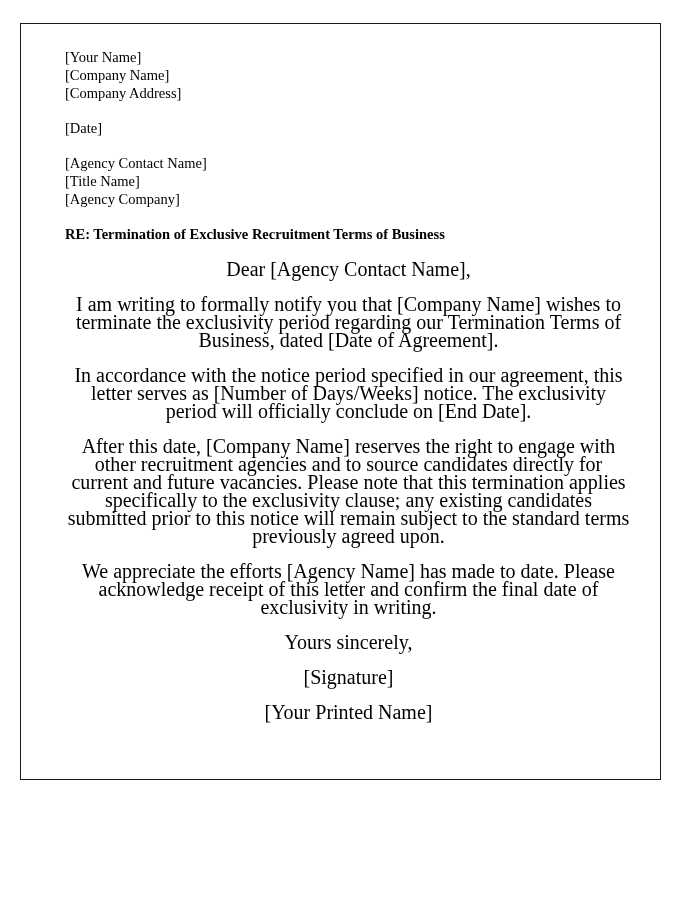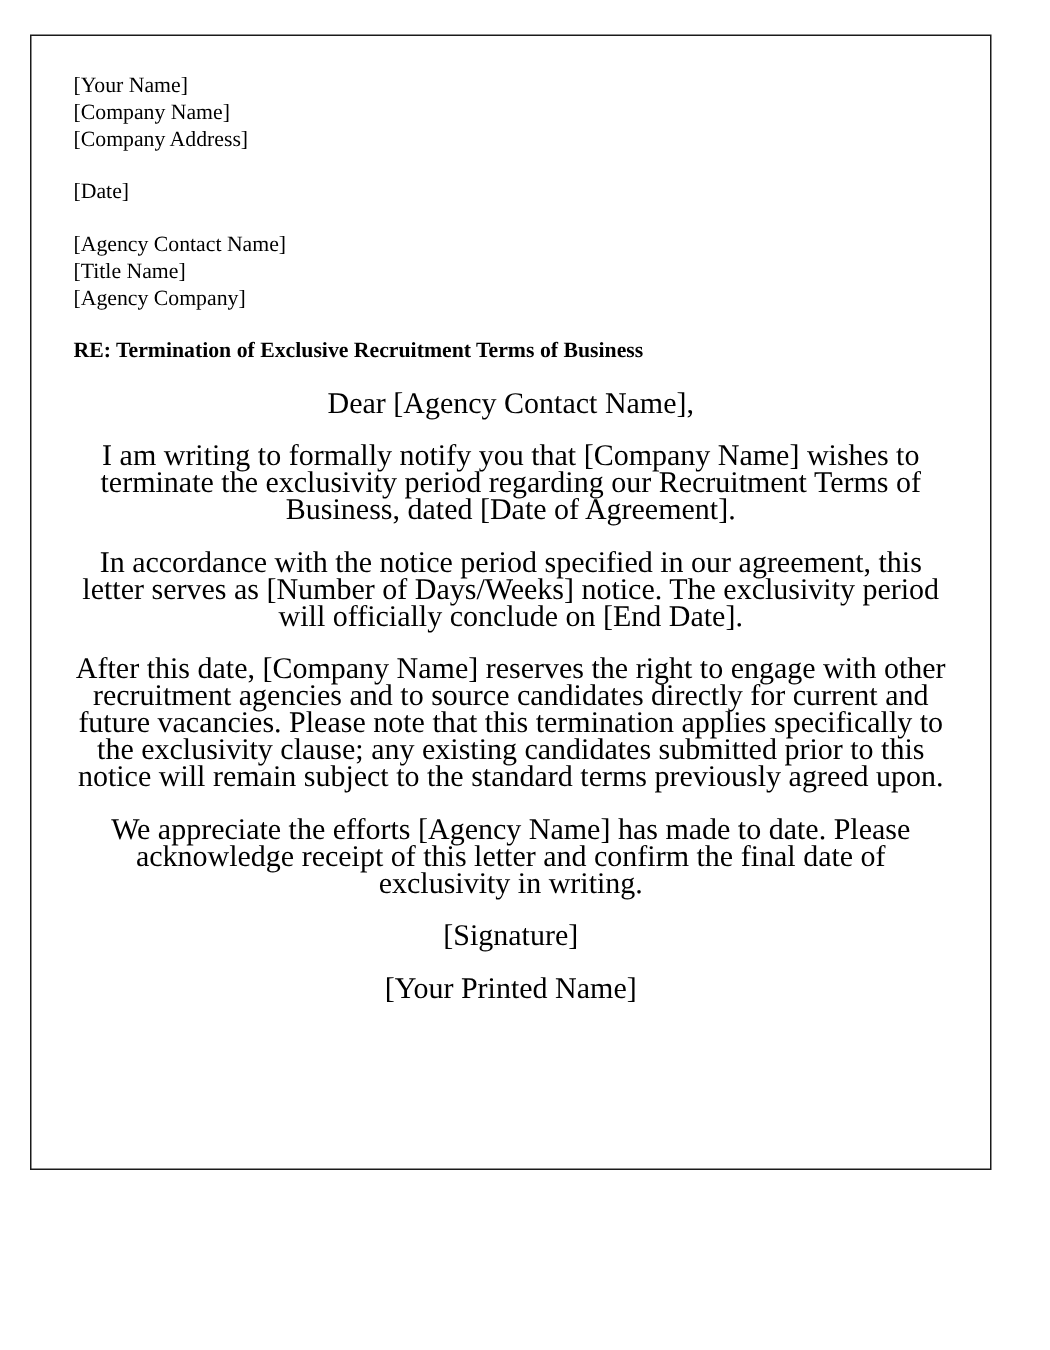--- a/index.html
+++ b/index.html
@@ -17,20 +17,21 @@
   .page {
     position: absolute;
     left: 20px;
     top: 23px;
     width: 641px;
     height: 757px;
     border: 1px solid #1a1a1a;
     box-sizing: border-box;
     background: #ffffff;
     overflow: hidden;
+    padding-left: 16px;
   }
   .letter {
     padding: 24px 28px 28px 28px;
     box-sizing: border-box;
   }
   .block {
     font-size: 14.5px;
     line-height: 18px;
     margin: 0 0 17px 0;
     white-space: normal;
@@ -74,22 +75,23 @@
     <div class="block">
       <span class="line">[Agency Contact Name]</span>
       <span class="line">[Title Name]</span>
       <span class="line">[Agency Company]</span>
     </div>
 
     <div class="subject">RE: Termination of Exclusive Recruitment Terms of Business</div>
 
     <div class="para">Dear [Agency Contact Name],</div>
 
-    <div class="para">I am writing to formally notify you that [Company Name] wishes to terminate the exclusivity period regarding our Recruitment Terms of Business, dated [Date of Agreement].</div>
+    <div class="para">I am writing to formally notify you that [Company Name] wishes to terminate the exclusivity period regarding our Termination Terms of Business, dated [Date of Agreement].</div>
     <div class="para">In accordance with the notice period specified in our agreement, this letter serves as [Number of Days/Weeks] notice. The exclusivity period will officially conclude on [End Date].</div>
     <div class="para">After this date, [Company Name] reserves the right to engage with other recruitment agencies and to source candidates directly for current and future vacancies. Please note that this termination applies specifically to the exclusivity clause; any existing candidates submitted prior to this notice will remain subject to the standard terms previously agreed upon.</div>
     <div class="para">We appreciate the efforts [Agency Name] has made to date. Please acknowledge receipt of this letter and confirm the final date of exclusivity in writing.</div>
 
+    <div class="para">Yours sincerely,</div>
     <div class="para">[Signature]</div>
     <div class="para">[Your Printed Name]</div>
 
   </div>
 </div>
 
 </body></html>

